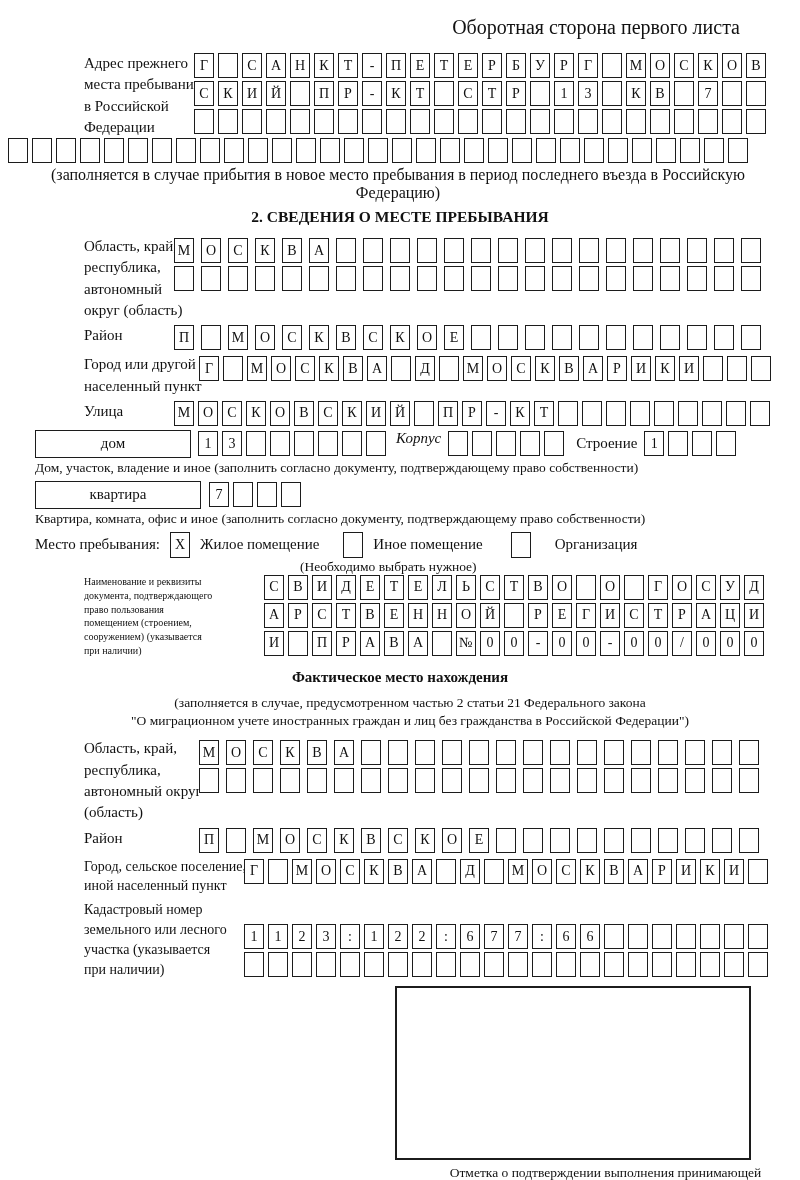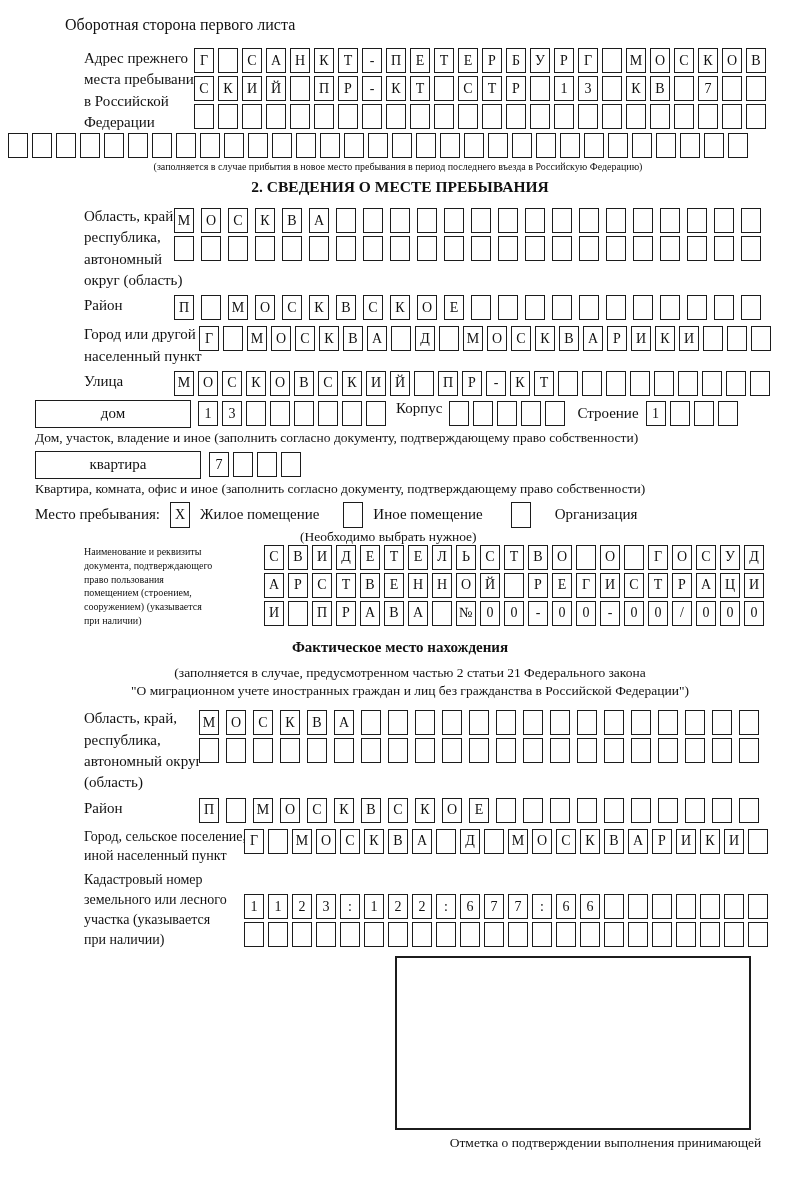--- a/index.html
+++ b/index.html
@@ -8,21 +8,21 @@
     width:800px;height:1180px;
     margin:0 auto;
     box-sizing:border-box;
     padding:16px 45px 0 65px;
     overflow:hidden;
     font-family:"Liberation Serif","DejaVu Serif",serif;
     color:#111;
     font-size:15px;
     background:#fff;
   }
-  .top-note{text-align:left;padding-right:15px;font-size:16px;margin-bottom:14px;}
+  .top-note{text-align:right;padding-right:15px;font-size:20px;margin-bottom:14px;}
   .flex{display:flex;align-items:flex-start;}
   .lbl{flex:0 0 auto;line-height:1.42;font-size:15px;margin-left:19px;}
   .lbl div{white-space:nowrap;}
   .w110{width:110px;}
   .w90{width:90px;}
   .w115{width:115px;}
   .w160{width:160px;font-size:14px;}
   .w180{width:180px;font-size:10px;line-height:1.38;}
   .stack{display:flex;flex-direction:column;}
   .boxrow{display:flex;align-items:center;margin-bottom:3px;}
@@ -31,21 +31,21 @@
   .cell{
     flex:0 0 auto;
     width:20px;height:25px;
     border:1.5px solid #1c1c1c;
     box-sizing:border-box;
     display:inline-flex;align-items:center;justify-content:center;
     font-size:14px;line-height:1;
     background:#fff;
   }
   .fullrow{margin-left:-57px;}
-  .note{font-size:10px;}
+  .note{font-size:16px;}
   .center{text-align:center;}
   .wide{margin-left:-57px;width:780px;margin-top:2px;margin-bottom:6px;}
   .sec-title{font-weight:bold;text-align:center;font-size:15.5px;margin:6px 0 10px -20px;}
   .mb0{margin-bottom:0;}
   .mt2{margin-top:2px;}
   .rowgap{margin-bottom:4px;}
   .widebox{
     flex:0 0 auto;
     border:1.5px solid #1c1c1c;box-sizing:border-box;
     height:28px;display:inline-flex;align-items:center;justify-content:center;
@@ -357,21 +357,21 @@
     <div class="boxrow g4 mb0" style="margin-left:7px;">
         <span class="cell">1</span>
         <span class="cell">3</span>
         <span class="cell"></span>
         <span class="cell"></span>
         <span class="cell"></span>
         <span class="cell"></span>
         <span class="cell"></span>
         <span class="cell"></span>
       </div>
-    <div class="inline-lbl" style="margin:0 7px 11px 10px;">Корпус</div>
+    <div class="inline-lbl" style="margin:0 7px 11px 10px;font-style:italic;">Корпус</div>
     <div class="boxrow g4 mb0">
         <span class="cell"></span>
         <span class="cell"></span>
         <span class="cell"></span>
         <span class="cell"></span>
         <span class="cell"></span>
       </div>
     <div class="inline-lbl" style="margin:0 7px 0 12px;">Строение</div>
     <div class="boxrow g4 mb0">
         <span class="cell">1</span>

